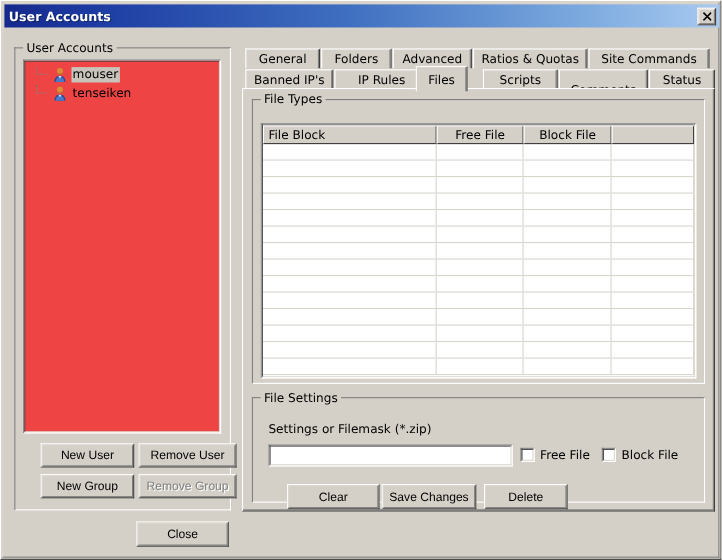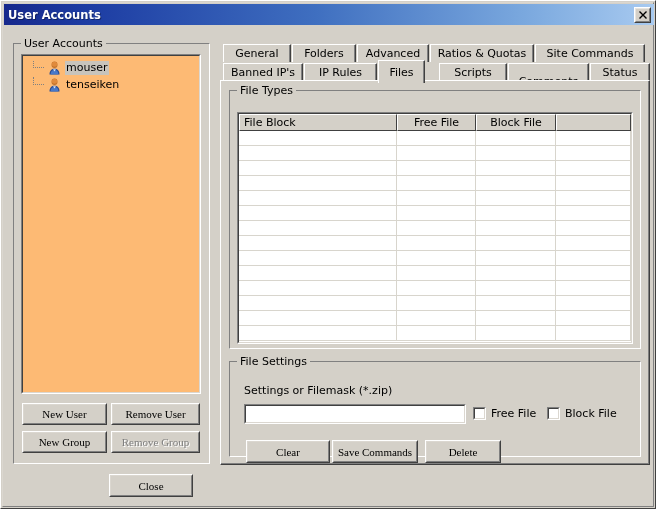--- a/index.html
+++ b/index.html
@@ -145,21 +145,21 @@
     border-bottom: 1px solid #ffffff;
     overflow: hidden;
   }
   .treeview-in {
     position: absolute;
     left: 0; top: 0; right: 0; bottom: 0;
     border-top: 1px solid #404040;
     border-left: 1px solid #404040;
     border-right: 1px solid #dbd7d0;
     border-bottom: 1px solid #dbd7d0;
-    background: #fdba74;
+    background: #ef4444;
     padding-top: 3px;
   }
   .tree-item {
     height: 17px;
     display: flex;
     align-items: center;
     padding-left: 9px;
     cursor: default;
     position: relative;
   }
@@ -216,28 +216,29 @@
 
   
   .btn {
     position: absolute;
     box-sizing: border-box;
     background: #d4d0c8;
     border-top: 1px solid #ffffff;
     border-left: 1px solid #ffffff;
     border-right: 1px solid #404040;
     border-bottom: 1px solid #404040;
-    font-family: Liberation Serif, serif;
+    font-family: Liberation Sans, sans-serif;
     font-size: 11px;
     color: #000000;
     display: flex;
     align-items: center;
     justify-content: center;
     cursor: default;
     padding: 0;
+    margin-left: 15px;
   }
   .btn::before {
     content: "";
     position: absolute;
     left: 0; top: 0; right: 0; bottom: 0;
     border-top: 1px solid #dbd7d0;
     border-left: 1px solid #dbd7d0;
     border-right: 1px solid #808080;
     border-bottom: 1px solid #808080;
     pointer-events: none;
@@ -520,21 +521,21 @@
       <div class="tab" style="left:210px; top:1px; width:104px; height:18px;">
         <span>Ratios &amp; Quotas</span>
       </div>
       <div class="tab" style="left:315px; top:1px; width:110px; height:18px;">
         <span>Site Commands</span>
       </div>
 
       <div class="tab" style="left:3px; top:20px; width:80px; height:18px;">
         <span>Banned IP's</span>
       </div>
-      <div class="tab" style="left:84px; top:20px; width:73px; height:18px;">
+      <div class="tab" style="left:84px; top:20px; width:86px; height:18px;">
         <span>IP Rules</span>
       </div>
       <div class="tab active" style="left:158px; top:17px; width:47px; height:23px; border-bottom:none;">
         <span>Files</span>
       </div>
       <div class="tab" style="left:219px; top:20px; width:68px; height:18px;">
         <span>Scripts</span>
       </div>
       <div class="tab" style="left:288px; top:20px; width:81px; height:35px;">
         <span>Comments</span>
@@ -674,20 +675,20 @@
 
     <div class="checkrow" style="left:546px; top:406px;">
       <div class="cbox"></div>
       <div class="cbox-label">Block File</div>
     </div>
 
     <div class="btn" style="left:245px; top:439px; width:84px; height:23px;">
       <span>Clear</span>
     </div>
     <div class="btn" style="left:331px; top:439px; width:86px; height:23px;">
-      <span>Save Commands</span>
+      <span>Save Changes</span>
     </div>
     <div class="btn" style="left:424px; top:439px; width:76px; height:23px;">
       <span>Delete</span>
     </div>
 
   </div>
 </div>
 
 </body></html>

